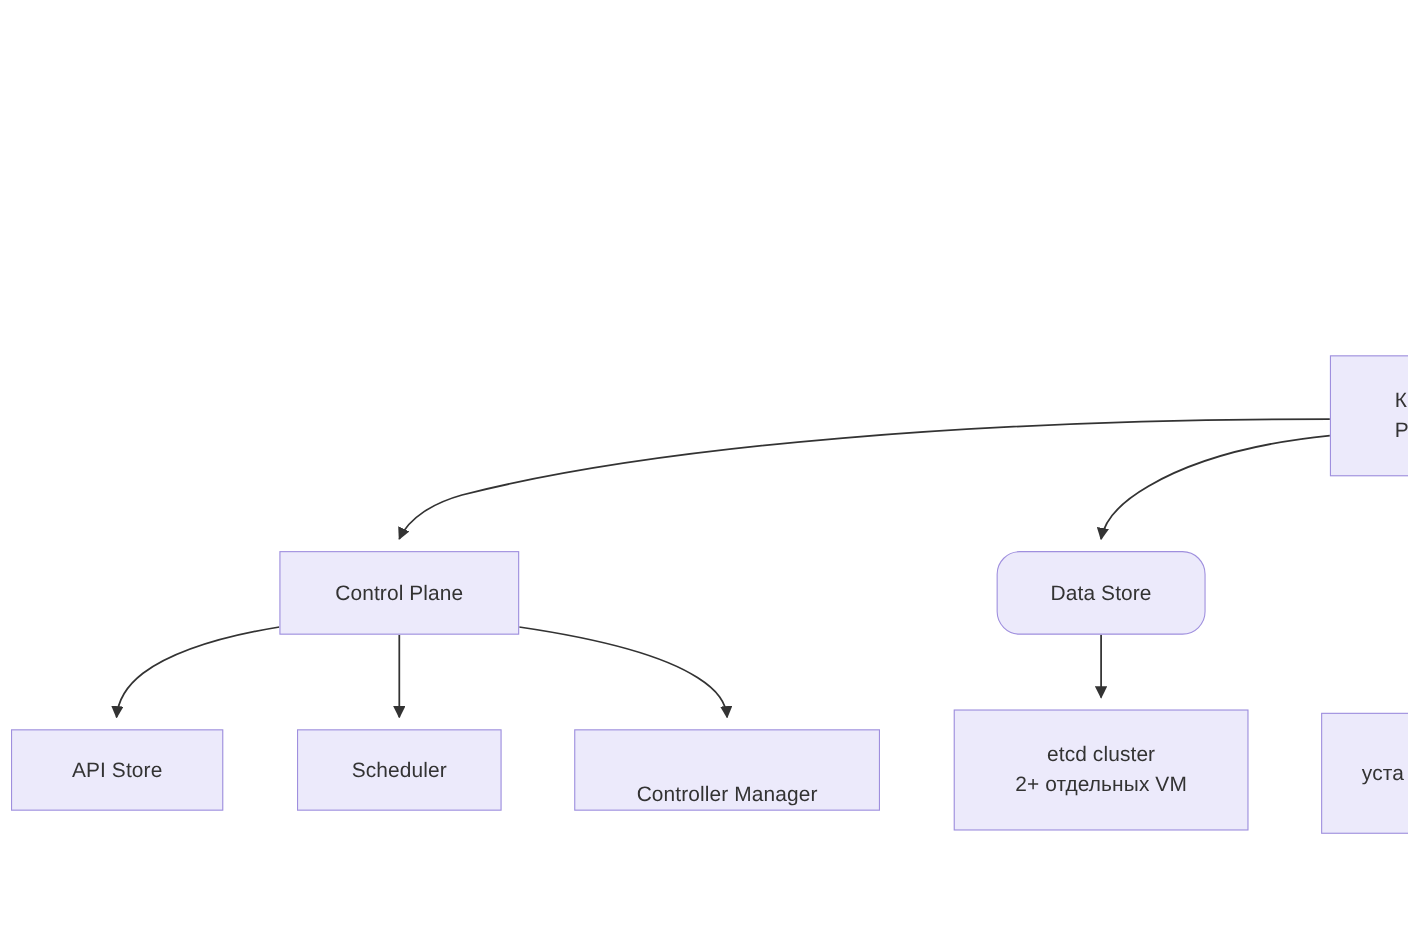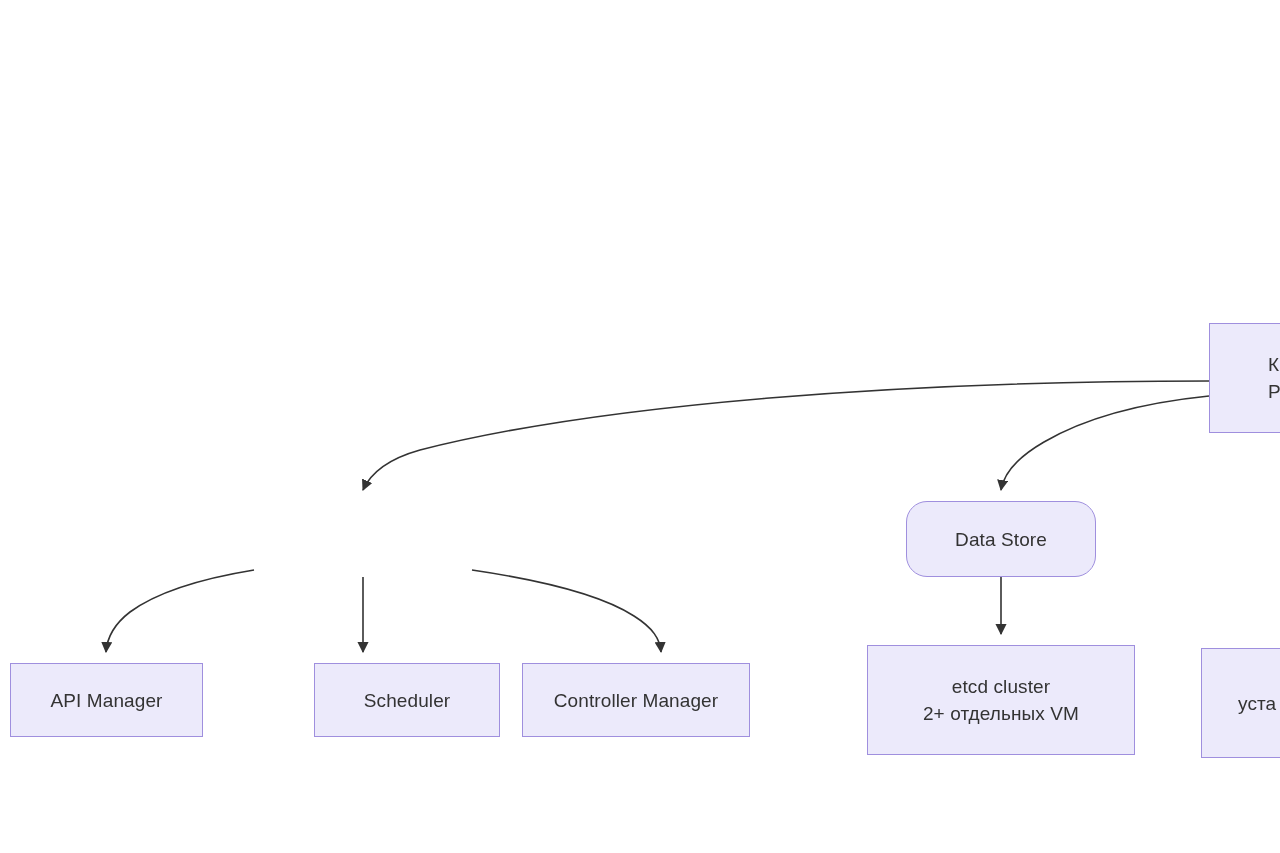--- a/index.html
+++ b/index.html
@@ -42,22 +42,22 @@
     white-space: nowrap;
     text-align: center;
   }
   .node .node-line {
     display: block;
   }
   
   #node-control-plane { left: 254px; top: 501px; width: 218px; height: 76px; }
   #node-data-store    { left: 906px; top: 501px; width: 190px; height: 76px; border-radius: 21px; }
   #node-api-server    { left: 10px;  top: 663px; width: 193px; height: 74px; }
-  #node-scheduler     { left: 270px; top: 663px; width: 186px; height: 74px; margin-left: 44px; }
-  #node-controller-manager { left: 522px; top: 663px; width: 228px; height: 74px; }
+  #node-scheduler     { left: 270px; top: 663px; width: 186px; height: 74px; }
+  #node-controller-manager { left: 522px; top: 663px; width: 278px; height: 74px; justify-content: flex-end; }
   #node-etcd-cluster  { left: 867px; top: 645px; width: 268px; height: 110px; }
   #node-kubernetes-cluster { left: 1209px; top: 323px; width: 160px; height: 110px;
                              align-items: flex-start; padding-left: 58px; }
   #node-install-target { left: 1201px; top: 648px; width: 270px; height: 110px;
                           align-items: flex-start; padding-left: 36px; }
 </style>
 </head>
 <body>
 
 <div id="diagram-canvas">
@@ -80,27 +80,30 @@
     <path d="M 472,570 C 540,580 600,594 634,616 C 653,628 660,639 661,652" fill="none" stroke="#333333" stroke-width="1.6" marker-end="url(#arrowhead)"></path>
 
     <path d="M 1001,577 L 1001,634" fill="none" stroke="#333333" stroke-width="1.6" marker-end="url(#arrowhead)"></path>
   </svg>
 
   <div class="node" id="node-kubernetes-cluster">
     <span class="node-line">К</span>
     <span class="node-line">Раз</span>
   </div>
 
+  <div class="node" id="node-control-plane">
+    <span class="node-line">Control Plane</span>
+  </div>
 
   <div class="node" id="node-data-store">
     <span class="node-line">Data Store</span>
   </div>
 
   <div class="node" id="node-api-server">
-    <span class="node-line">API Manager</span>
+    <span class="node-line">API Store</span>
   </div>
 
   <div class="node" id="node-scheduler">
     <span class="node-line">Scheduler</span>
   </div>
 
   <div class="node" id="node-controller-manager">
     <span class="node-line">Controller Manager</span>
   </div>
 

